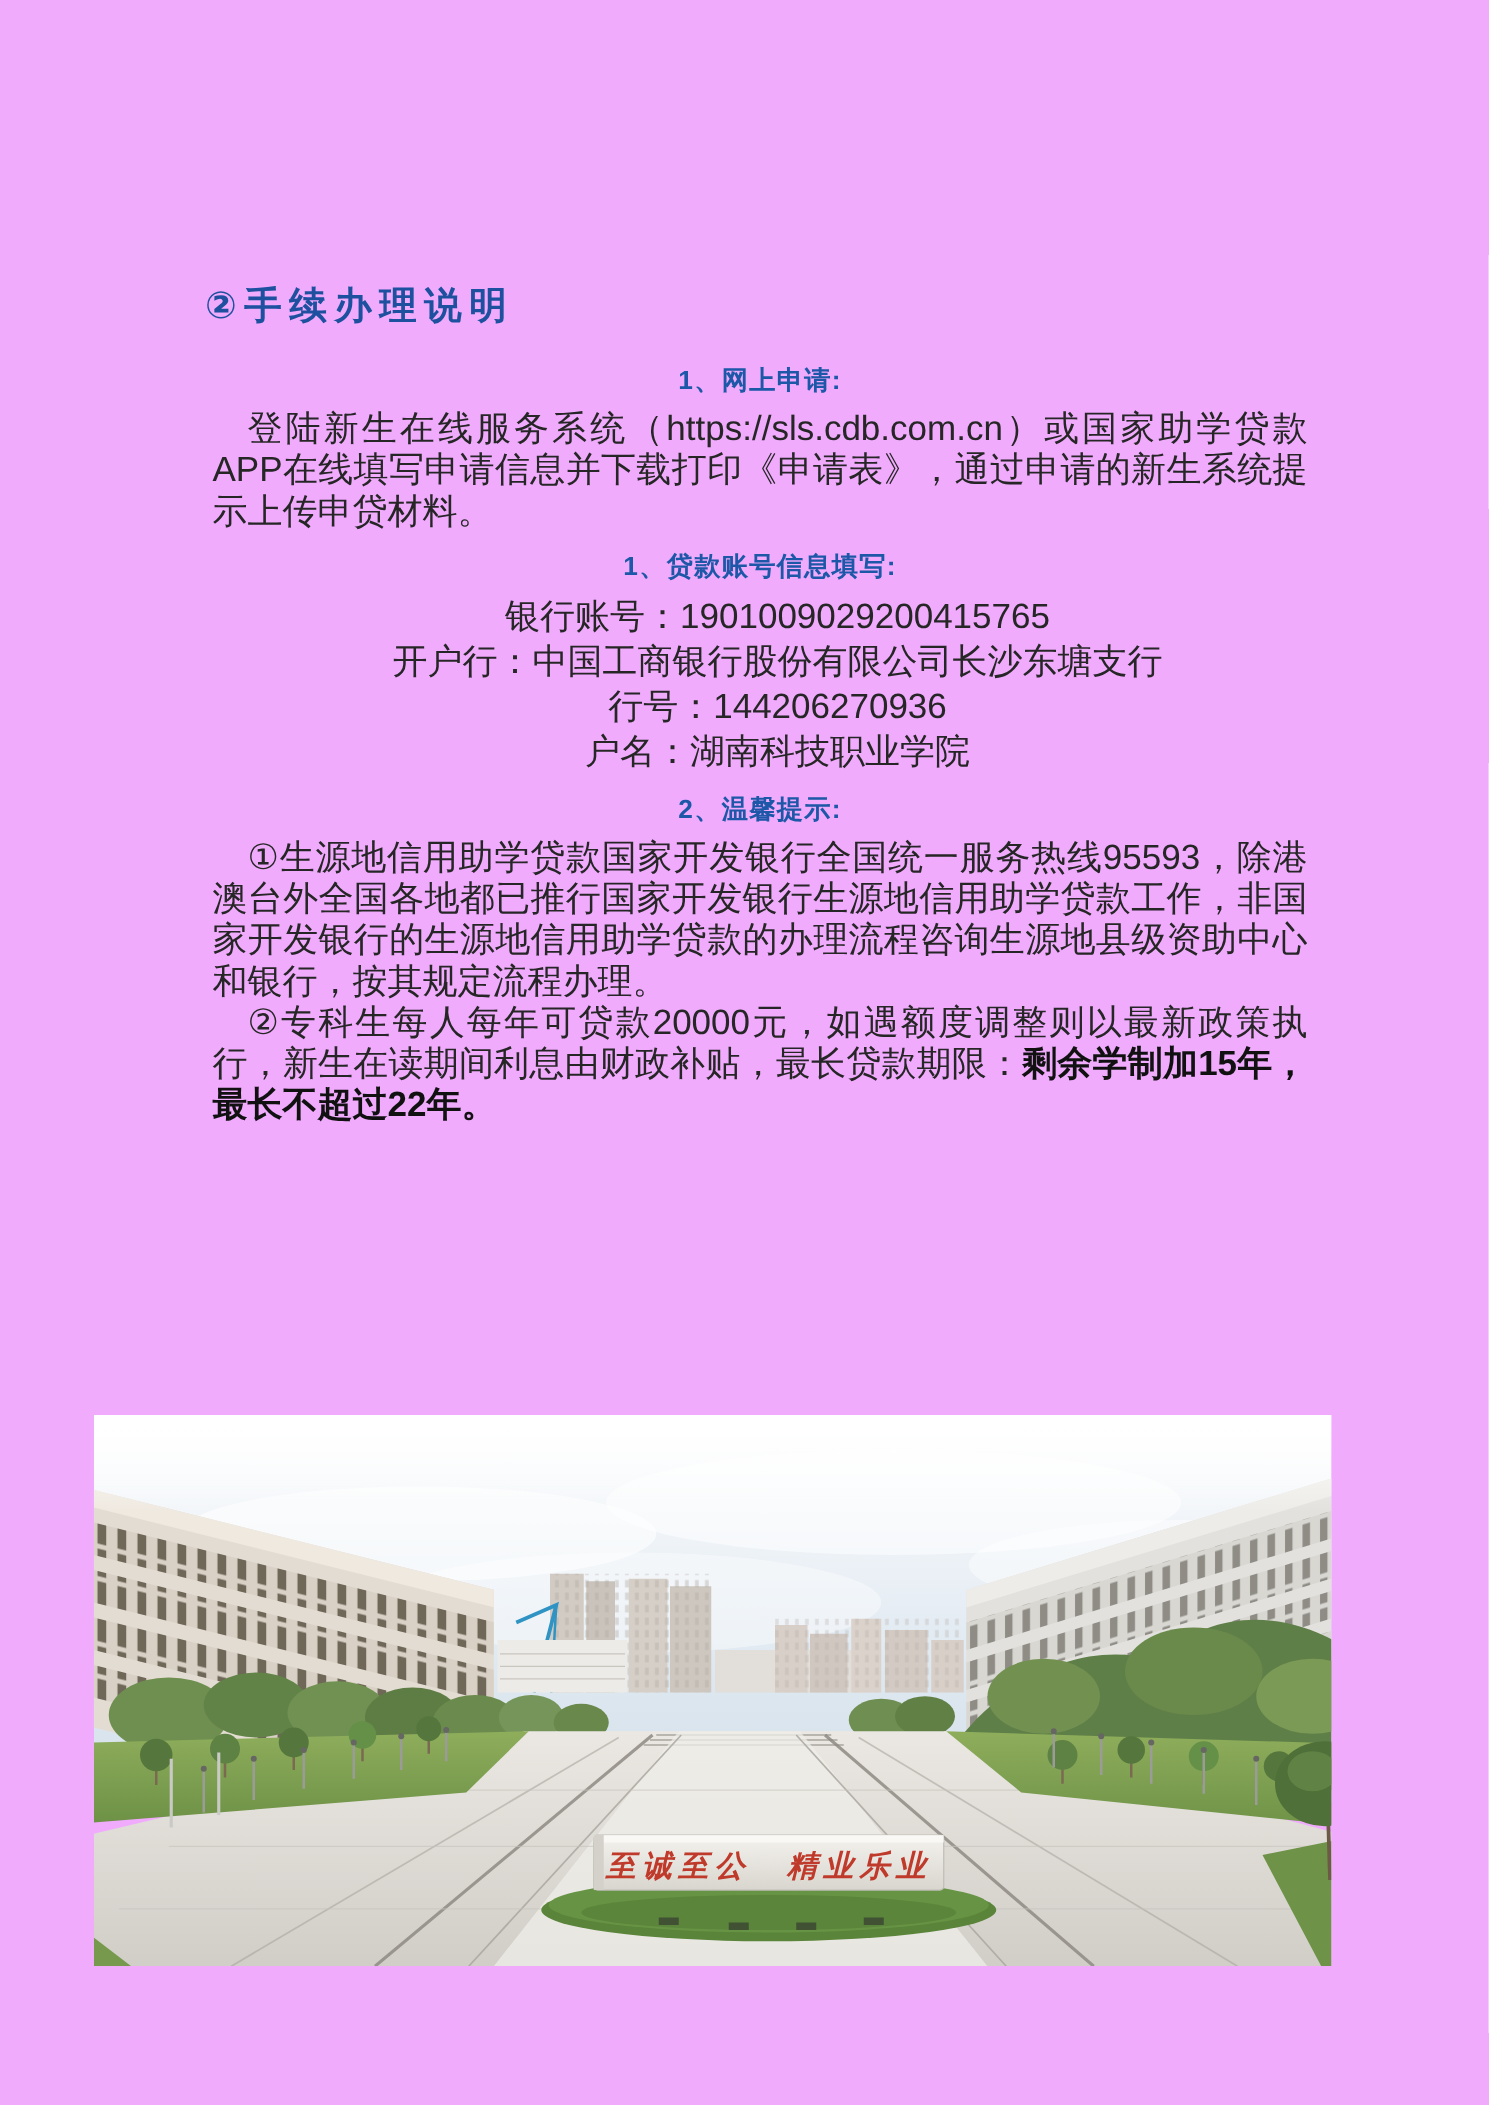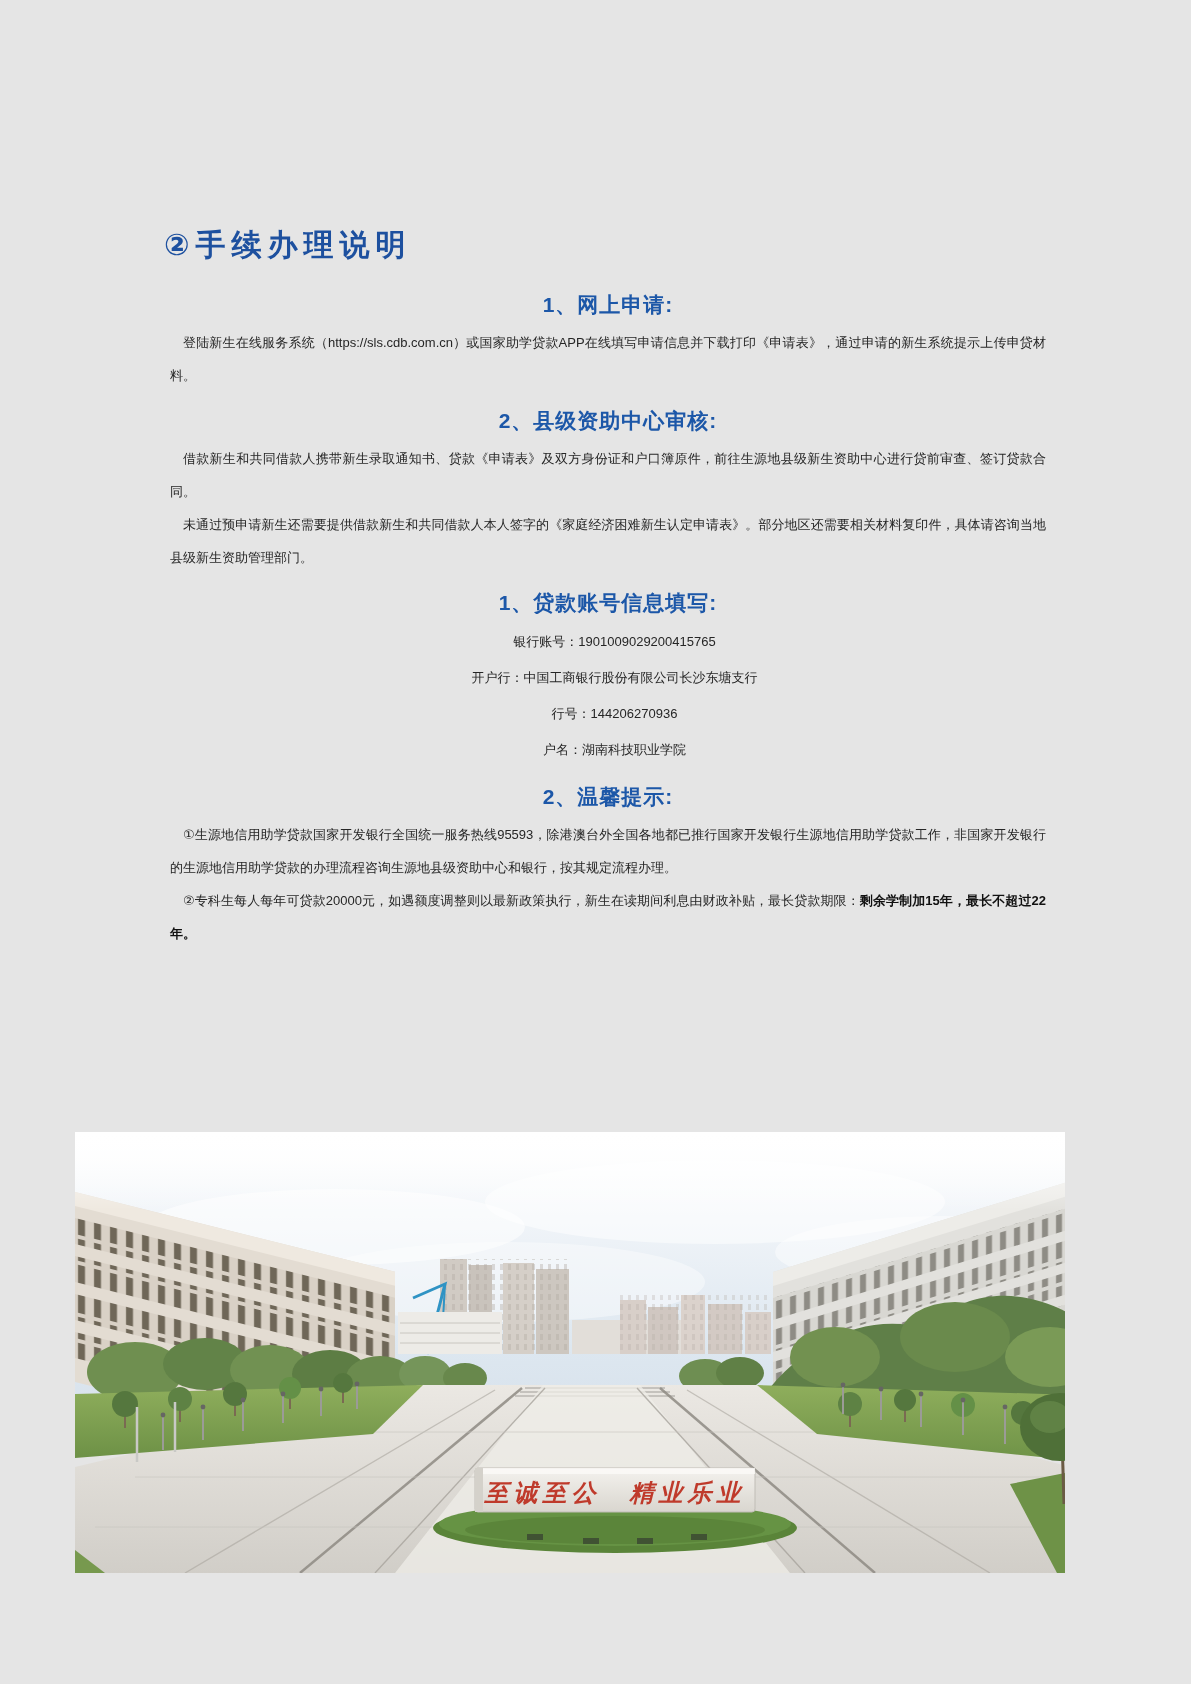--- a/index.html
+++ b/index.html
@@ -1,19 +1,19 @@
 <!DOCTYPE html>
 <html><head>
 <meta charset="utf-8">
 <style>
   html,body{margin:0;padding:0;background:#fff;}
   .page{
     position:relative;
     width:1191px;height:1684px;
-    background:#e5e5e5;
+    background:#f0abfc;
     font-family:"Liberation Sans","DejaVu Sans",sans-serif;
     overflow:hidden;
   }
   .content{
     padding:228px 145px 0 170px;
   }
   h1.doc-title{
     margin:0 0 30px -6px;
     font-size:30px;line-height:34px;
     font-weight:bold;
@@ -24,21 +24,21 @@
   h2.sec-heading{
     margin:16px 0 8px 0;
     font-size:21px;line-height:26px;
     font-weight:bold;
     color:#1c57a8;
     letter-spacing:1px;
     text-align:center;
   }
   .sec-body p{
     margin:0;
-    font-size:13px;line-height:33px;
+    font-size:28px;line-height:33px;
     color:#262626;
     text-indent:1em;
     text-align:justify;
   }
   .sec-body.acct p{line-height:36px;text-align:center;}
   .sec-body p strong{font-weight:bold;color:#111;}
   .photo{
     position:absolute;left:75px;top:1132px;
     width:990px;height:441px;
     overflow:hidden;
@@ -53,27 +53,20 @@
 
     <h1 class="doc-title">②手续办理说明</h1>
 
     <section>
       <h2 class="sec-heading">1、网上申请:</h2>
       <div class="sec-body">
         <p>登陆新生在线服务系统（https://sls.cdb.com.cn）或国家助学贷款APP在线填写申请信息并下载打印《申请表》，通过申请的新生系统提示上传申贷材料。</p>
       </div>
     </section>
 
-    <section>
-      <h2 class="sec-heading">2、县级资助中心审核:</h2>
-      <div class="sec-body">
-        <p>借款新生和共同借款人携带新生录取通知书、贷款《申请表》及双方身份证和户口簿原件，前往生源地县级新生资助中心进行贷前审查、签订贷款合同。</p>
-        <p>未通过预申请新生还需要提供借款新生和共同借款人本人签字的《家庭经济困难新生认定申请表》。部分地区还需要相关材料复印件，具体请咨询当地县级新生资助管理部门。</p>
-      </div>
-    </section>
 
 
     <section>
       <h2 class="sec-heading">1、贷款账号信息填写:</h2>
       <div class="sec-body acct">
         <p>银行账号：1901009029200415765</p>
         <p>开户行：中国工商银行股份有限公司长沙东塘支行</p>
         <p>行号：144206270936</p>
         <p>户名：湖南科技职业学院</p>
       </div>

